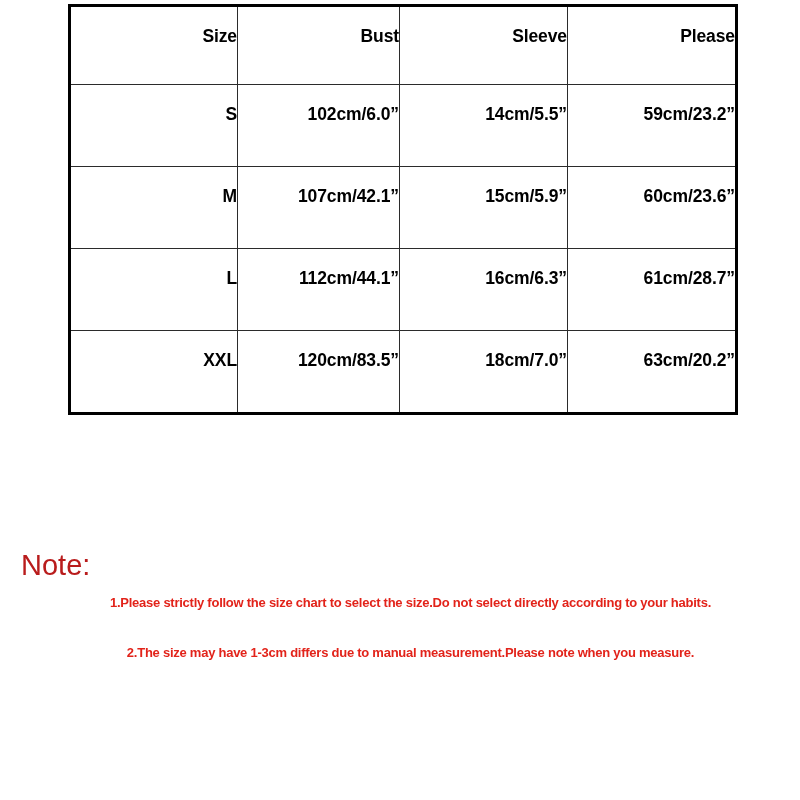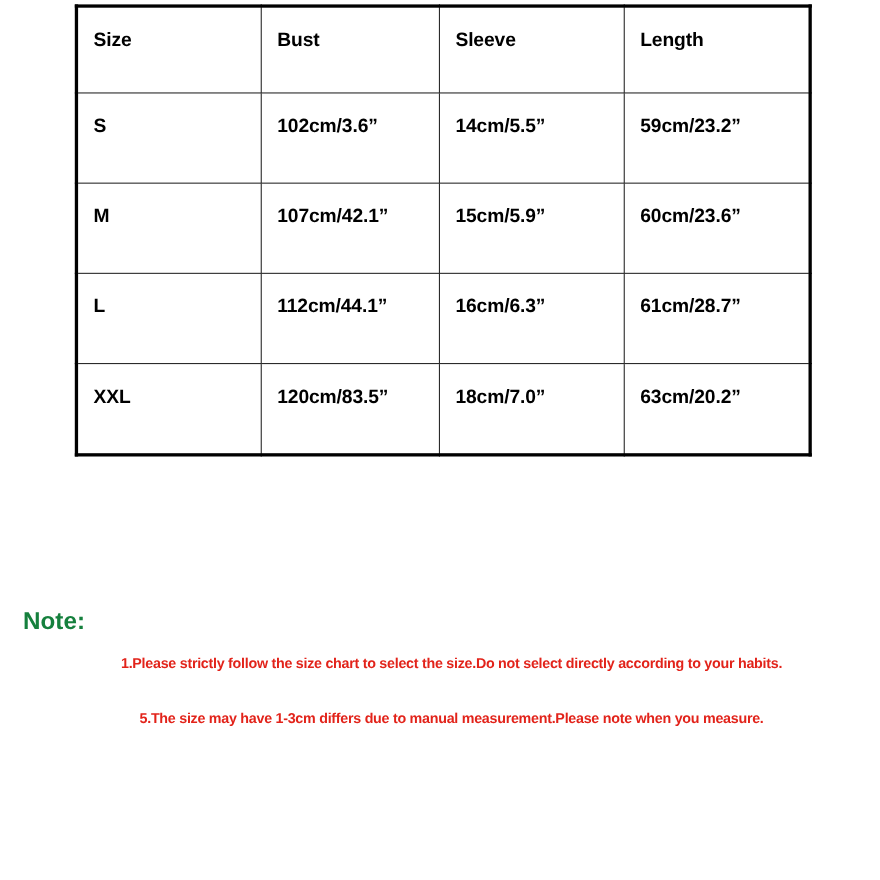--- a/index.html
+++ b/index.html
@@ -30,21 +30,21 @@
     border: 3px solid #000000;
   }
   table.size-table col.c-size   { width: 168px; }
   table.size-table col.c-bust   { width: 162px; }
   table.size-table col.c-sleeve { width: 168px; }
   table.size-table col.c-length { width: 169px; }
 
   table.size-table th,
   table.size-table td {
     border: 1px solid #2b2b2b;
-    text-align: left;
+    text-align: right;
     vertical-align: top;
     font-weight: bold;
     color: #000000;
     font-size: 17.5px;
     letter-spacing: -0.1px;
     padding: 19px 0 0 14px;
     height: 58px;
     box-sizing: content-box;
   }
   table.size-table thead th {
@@ -55,23 +55,23 @@
   }
 
   
   .note-block {
     position: absolute;
     left: 20px;
     top: 550px;
     width: 780px;
   }
   .note-title {
-    color: #15803d;
-    font-weight: bold;
-    font-size: 22px;
+    color: #b91c1c;
+    font-weight: normal;
+    font-size: 29px;
     line-height: 30px;
     margin: 0 0 14px 1px;
     letter-spacing: 0px;
   }
   .note-line {
     color: #e2231a;
     font-weight: bold;
     font-size: 13px;
     line-height: 18px;
     margin: 0 0 32px 1px;
@@ -92,27 +92,27 @@
       <col class="c-size">
       <col class="c-bust">
       <col class="c-sleeve">
       <col class="c-length">
     </colgroup>
     <thead>
       <tr>
         <th>Size</th>
         <th>Bust</th>
         <th>Sleeve</th>
-        <th>Length</th>
+        <th>Please</th>
       </tr>
     </thead>
     <tbody>
       <tr>
         <td>S</td>
-        <td>102cm/3.6”</td>
+        <td>102cm/6.0”</td>
         <td>14cm/5.5”</td>
         <td>59cm/23.2”</td>
       </tr>
       <tr>
         <td>M</td>
         <td>107cm/42.1”</td>
         <td>15cm/5.9”</td>
         <td>60cm/23.6”</td>
       </tr>
       <tr>
@@ -127,14 +127,14 @@
         <td>18cm/7.0”</td>
         <td>63cm/20.2”</td>
       </tr>
     </tbody>
   </table>
 </div>
 
 <div class="note-block">
   <div class="note-title">Note:</div>
   <div class="note-line">1.Please strictly follow the size chart to select the size.Do not select directly according to your habits.</div>
-  <div class="note-line">5.The size may have 1-3cm differs due to manual measurement.Please note when you measure.</div>
+  <div class="note-line">2.The size may have 1-3cm differs due to manual measurement.Please note when you measure.</div>
 </div>
 
 </body></html>

